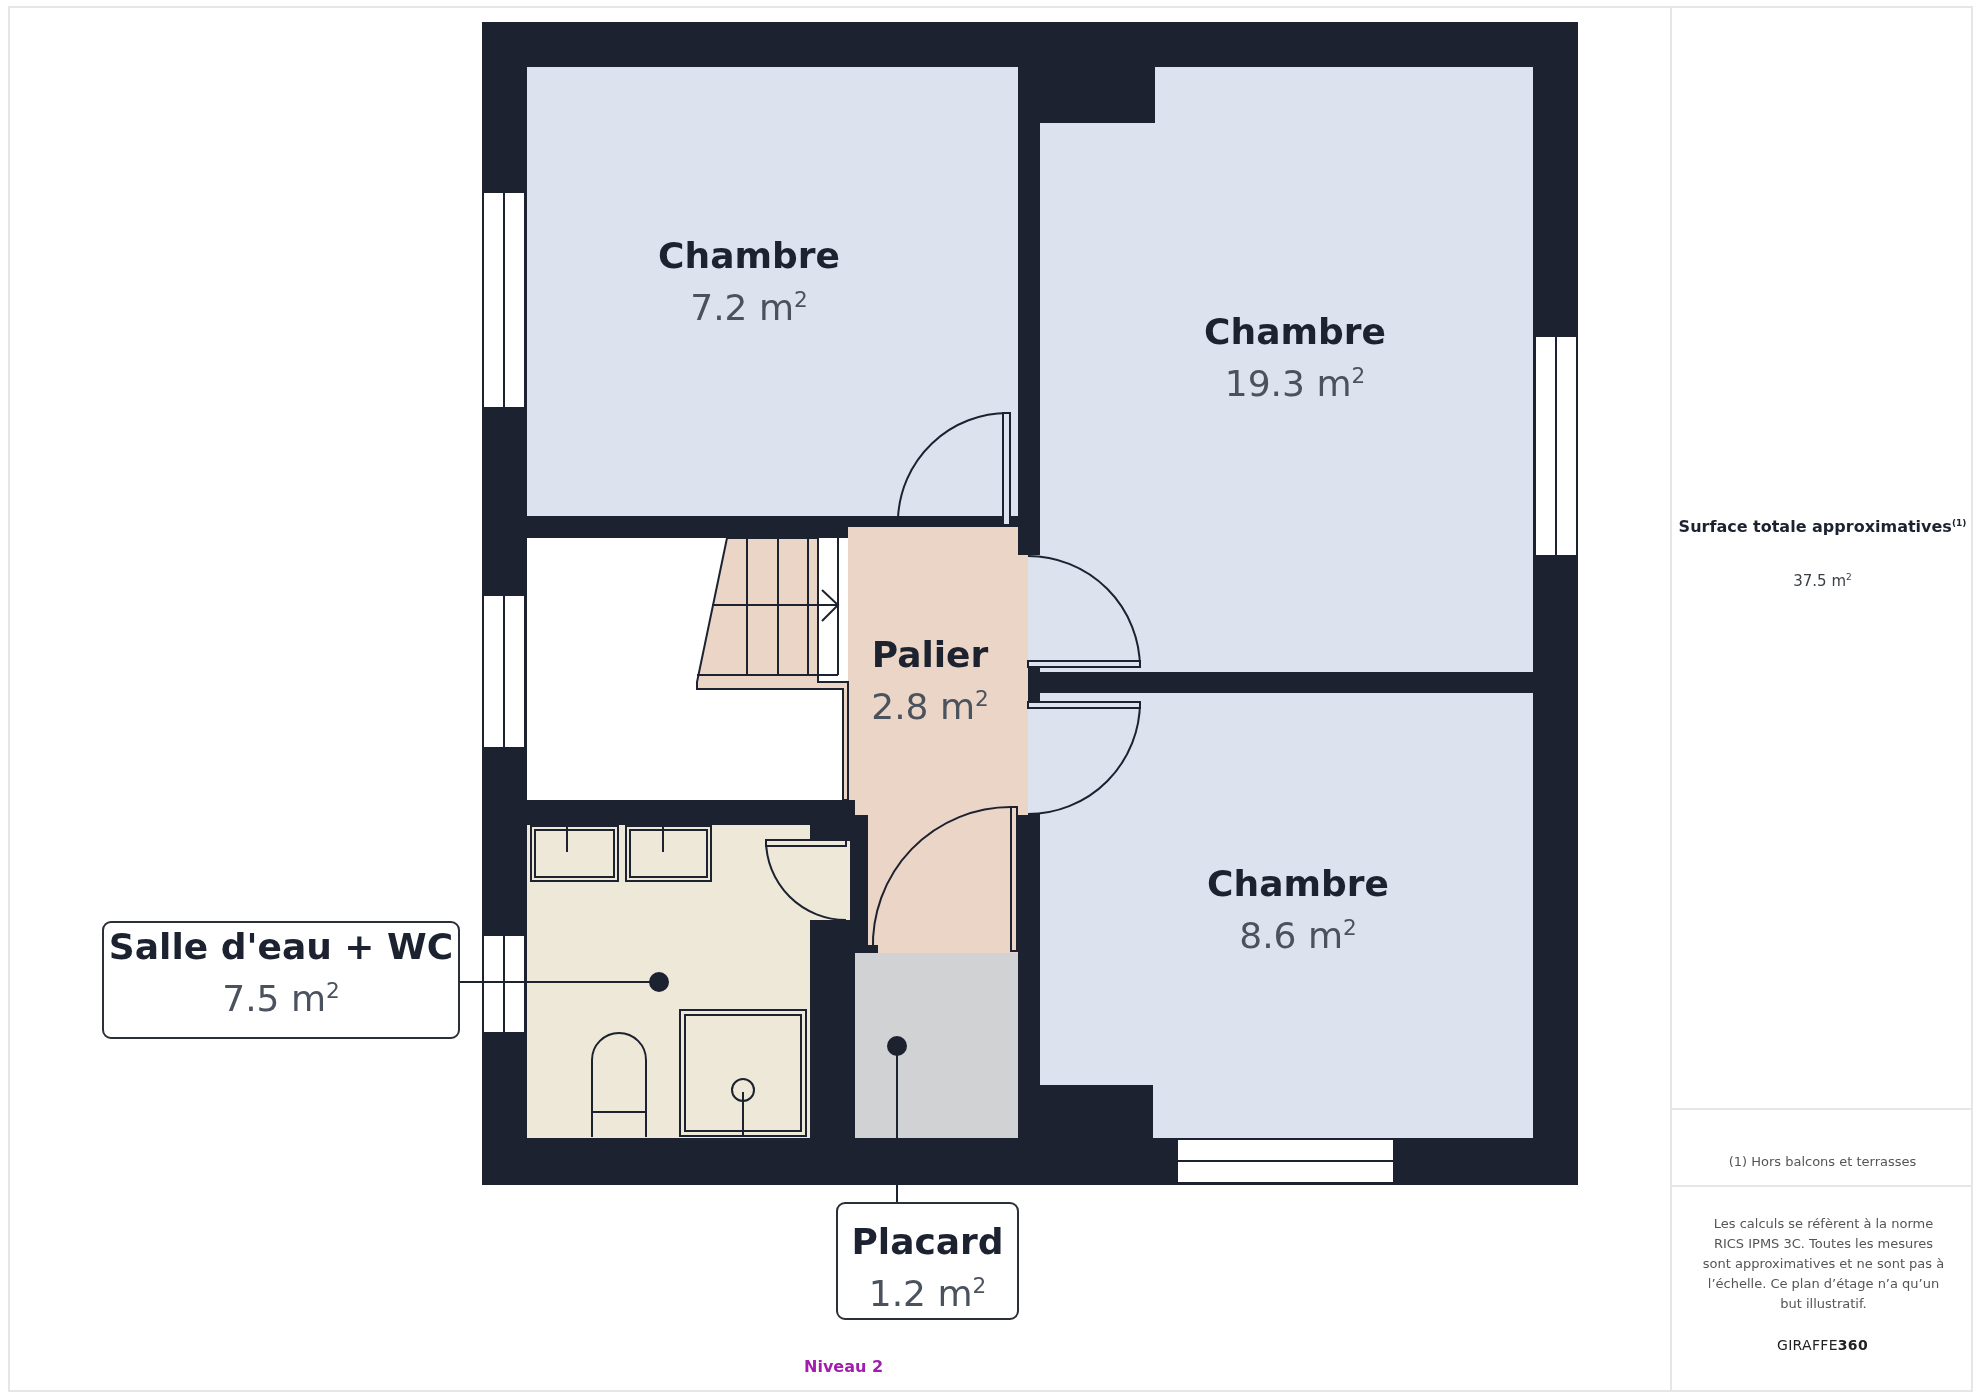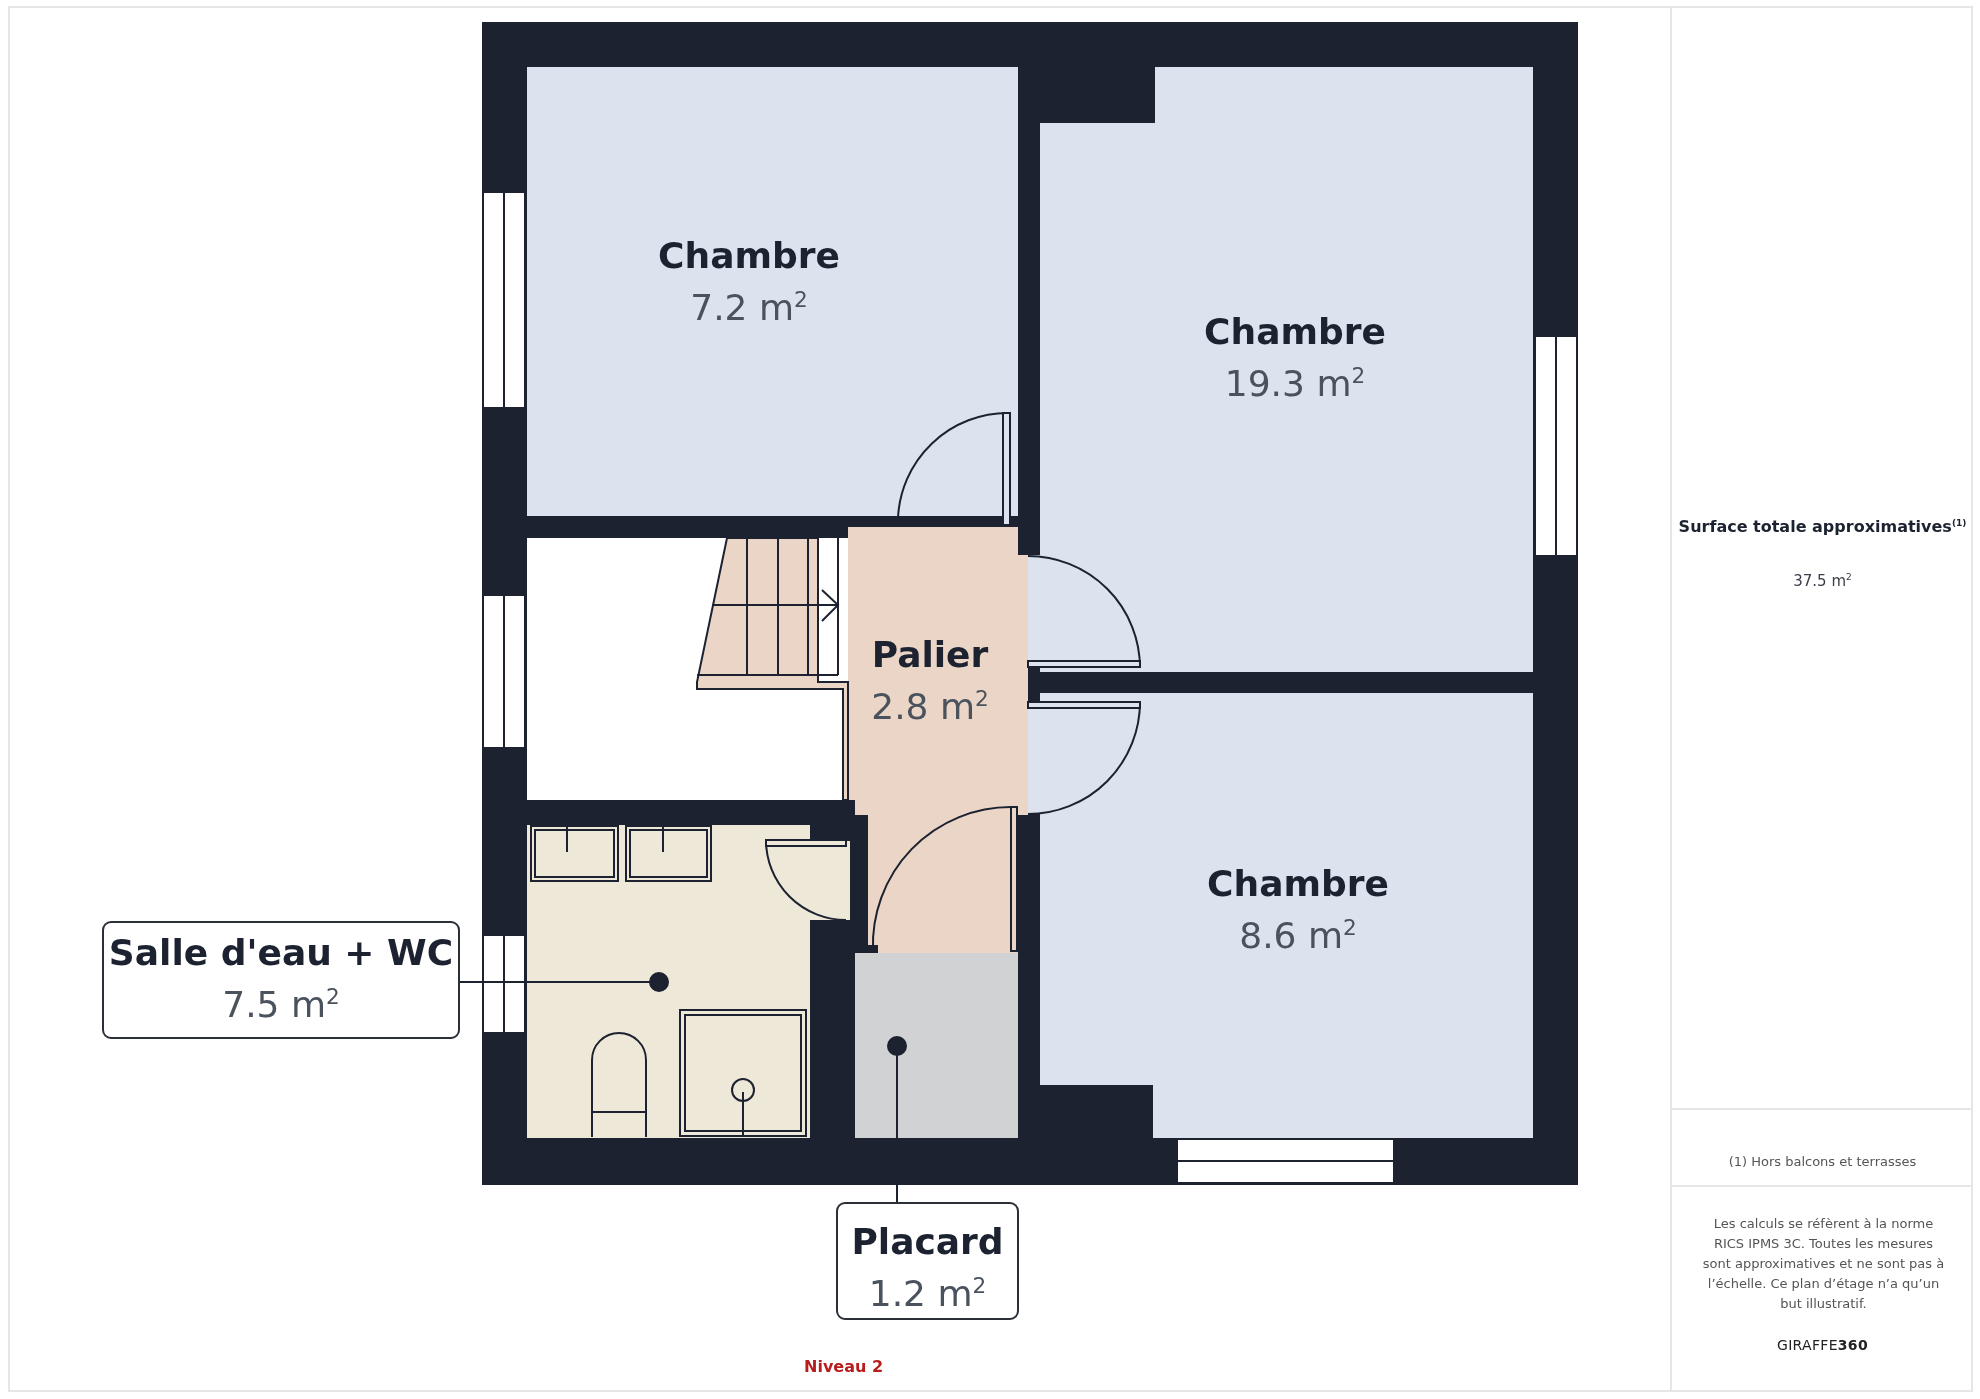--- a/index.html
+++ b/index.html
@@ -23,21 +23,21 @@
   .brand { position:absolute; left:0; width:100%; top:1331px; text-align:center;
            font-size:14px; color:#222; letter-spacing:0.3px; }
   .brand b { font-weight:bold; }
   svg.plan { position:absolute; left:0; top:0; }
   .lbl { position:absolute; text-align:center; transform:translateX(-50%); white-space:nowrap; }
   .lbl-name { font-size:36px; font-weight:bold; color:#1c2230; line-height:44px; }
   .lbl-area { font-size:36px; color:#4a525d; line-height:44px; }
   .callout { position:absolute; background:#ffffff; border:2px solid #2a2f38; border-radius:9px;
              box-sizing:border-box; text-align:center; }
   .callout .lbl-name { font-size:36px; }
-  .level { position:absolute; left:804px; top:1357px; font-size:16px; font-weight:bold; color:#b91c1c; }
+  .level { position:absolute; left:804px; top:1357px; font-size:16px; font-weight:bold; color:#a21caf; }
 </style>
 </head>
 <body>
 
 <div class="frame"></div>
 
 <svg class="plan" width="1670" height="1399" viewBox="0 0 1670 1399" xmlns="http://www.w3.org/2000/svg">
 
   <rect x="482" y="22" width="1096" height="1163" fill="#1c2230"></rect>
 
@@ -143,21 +143,21 @@
 <div class="lbl" style="left:1298px; top:862px;">
   <div class="lbl-name">Chambre</div>
   <div class="lbl-area"><span>8.6 m</span><sup>2</sup></div>
 </div>
 
 <div class="lbl" style="left:930px; top:633px;">
   <div class="lbl-name">Palier</div>
   <div class="lbl-area"><span>2.8 m</span><sup>2</sup></div>
 </div>
 
-<div class="callout" style="left:102px; top:921px; width:358px; height:118px; padding-top:8px;">
+<div class="callout" style="left:102px; top:921px; width:358px; height:118px; padding-top:2px;">
   <div class="lbl-name">Salle d'eau + WC</div>
   <div class="lbl-area"><span>7.5 m</span><sup>2</sup></div>
 </div>
 
 <div class="callout" style="left:836px; top:1202px; width:183px; height:118px; padding-top:16px;">
   <div class="lbl-name">Placard</div>
   <div class="lbl-area"><span>1.2 m</span><sup>2</sup></div>
 </div>
 
 <div class="level">Niveau 2</div>

